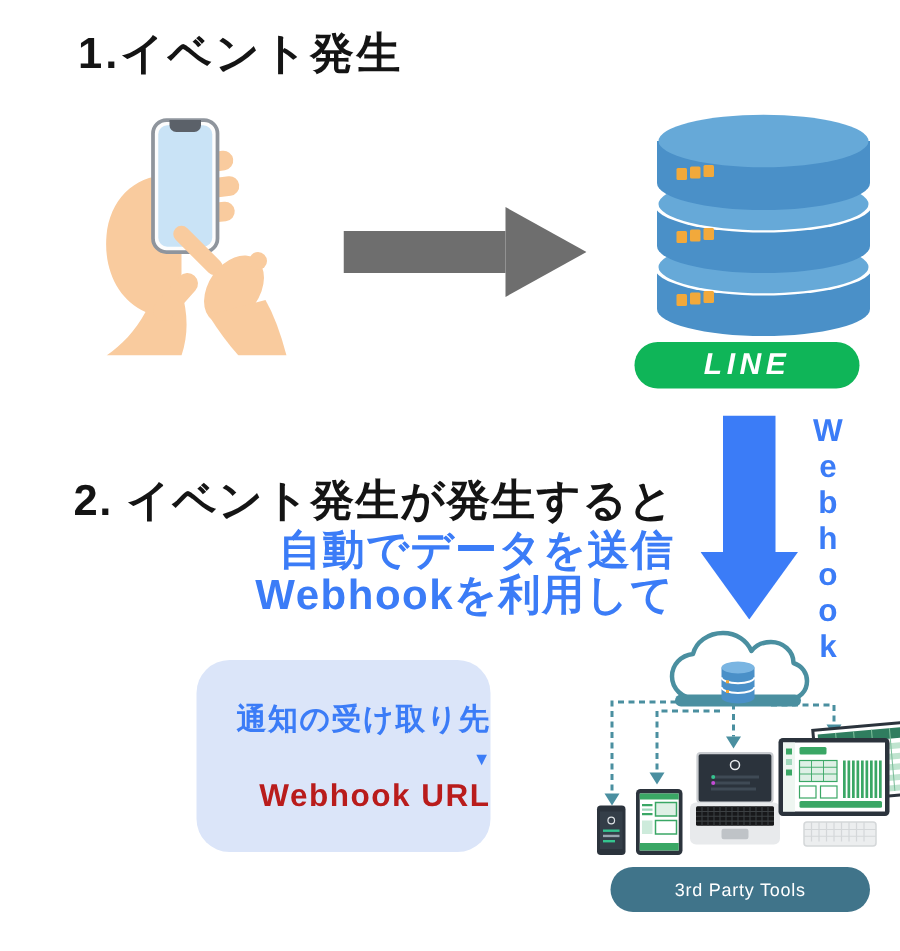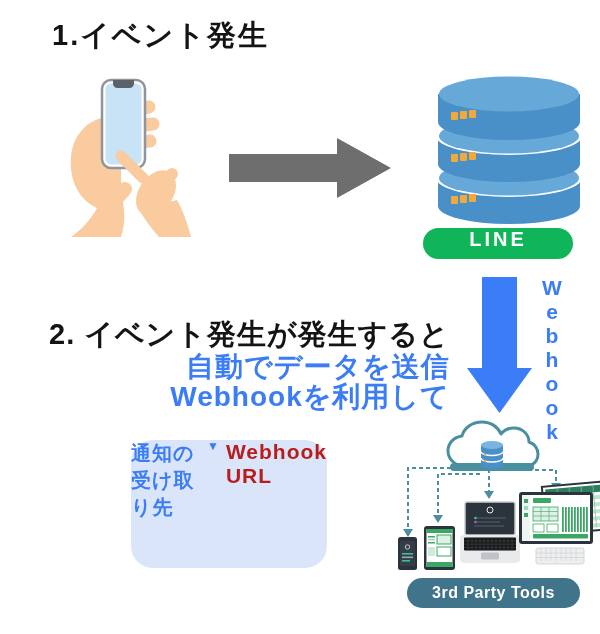--- a/index.html
+++ b/index.html
@@ -8,42 +8,42 @@
   .canvas { position:relative; width:600px; height:634px; background:#ffffff; overflow:hidden;margin-left:24px; }
   .abs { position:absolute; }
 
   .step1-title { left:28px; top:16px; font-size:29px; font-weight:800; color:#141414; letter-spacing:2px; }
 
   .phone-illu { left:35px; top:62px; width:160px; height:175px; }
   .gray-arrow { left:205px; top:138px; width:162px; height:60px; }
   .database   { left:410px; top:72px;  width:150px; height:154px; }
 
   .line-badge { left:399px; top:228px; width:150px; height:31px; background:#0fb558; border-radius:16px;
-                display:flex; justify-content:center; }
+                display:flex; align-items:center; justify-content:center;font-style:italic; }
   .line-badge span { color:#ffffff; font-weight:800; font-size:20px; letter-spacing:3px; }
 
   .blue-arrow { left:443px; top:277px; width:65px; height:136px; }
   .webhook-vertical { left:511px; top:276px; width:34px; height:142px; display:flex; flex-direction:column;
                 justify-content:space-between; align-items:center; color:#3b7cf7; font-weight:800; font-size:21px; }
 
   .step2-block { left:25px; top:316px; font-weight:800;text-align:right; }
   .step2-heading { font-size:29px; color:#141414; letter-spacing:1px; line-height:36px; }
   .step2-sub { font-size:28px; color:#3b7cf7; margin-left:35px; letter-spacing:1px; line-height:30px; }
 
   .info-box { left:107px; top:440px; width:196px; height:128px; background:#dbe5f9; border-radius:22px;
-              display:flex; flex-direction:row; align-items:flex-start; justify-content:center; gap:7px; }
+              display:flex; flex-direction:column; align-items:flex-end; justify-content:center; gap:7px; }
   .info-box .t1 { color:#3b7cf7; font-weight:800; font-size:20px; letter-spacing:1px; }
   .info-box .tri { color:#3b7cf7; font-size:12px; line-height:12px; }
   .info-box .t2 { color:#b91c1c; font-weight:800; font-size:21px; letter-spacing:1px; }
 
   .cloud-devices { left:362px; top:420px; width:236px; height:158px; }
 
   .tools-badge { left:383px; top:578px; width:173px; height:30px; background:#40748a; border-radius:15px;
                 display:flex; align-items:center; justify-content:center; }
-  .tools-badge span { color:#ffffff; font-weight:700; font-size:16px; letter-spacing:0.5px; }
+  .tools-badge span { color:#ffffff; font-weight:400; font-size:12px; letter-spacing:0.5px; }
 
   svg { display:block; width:100%; height:100%; }
 </style>
 </head>
 <body>
 
 <div class="canvas">
 
   <h1 class="abs step1-title">1.イベント発生</h1>
 

